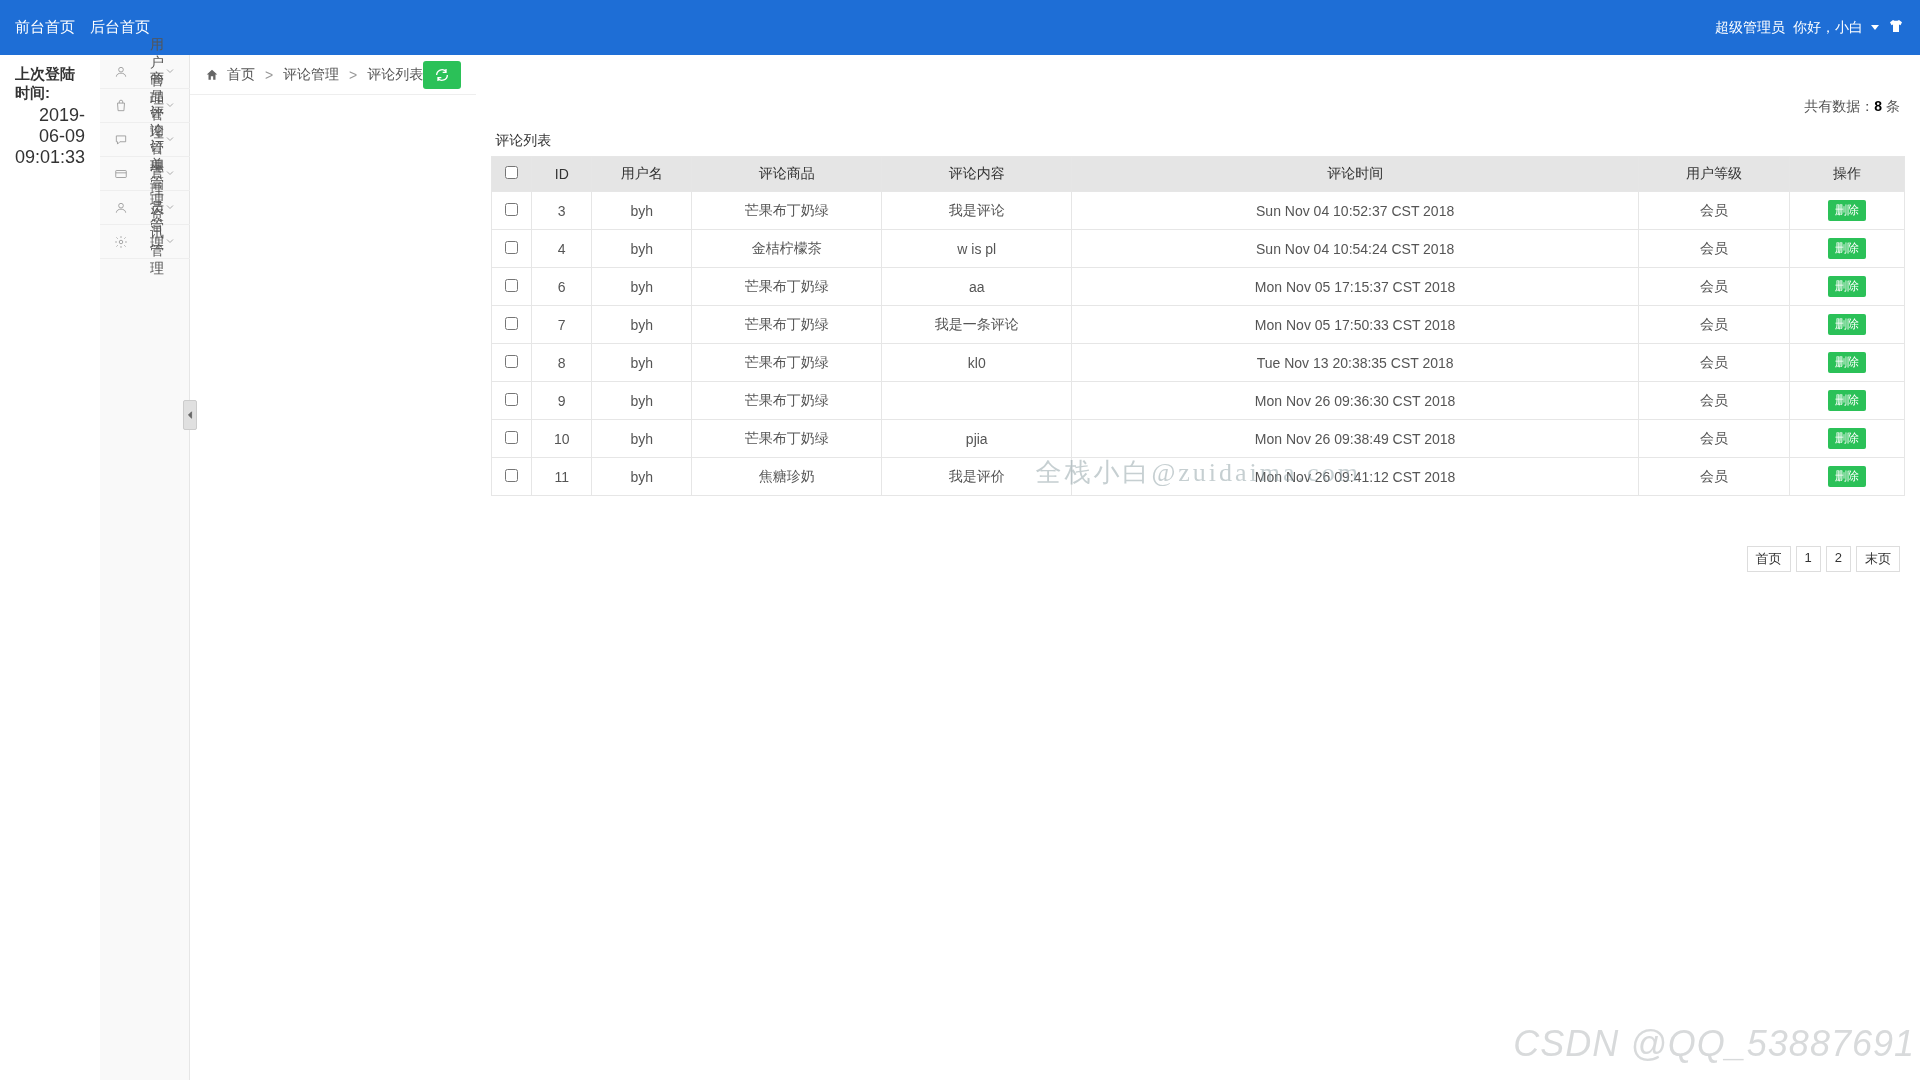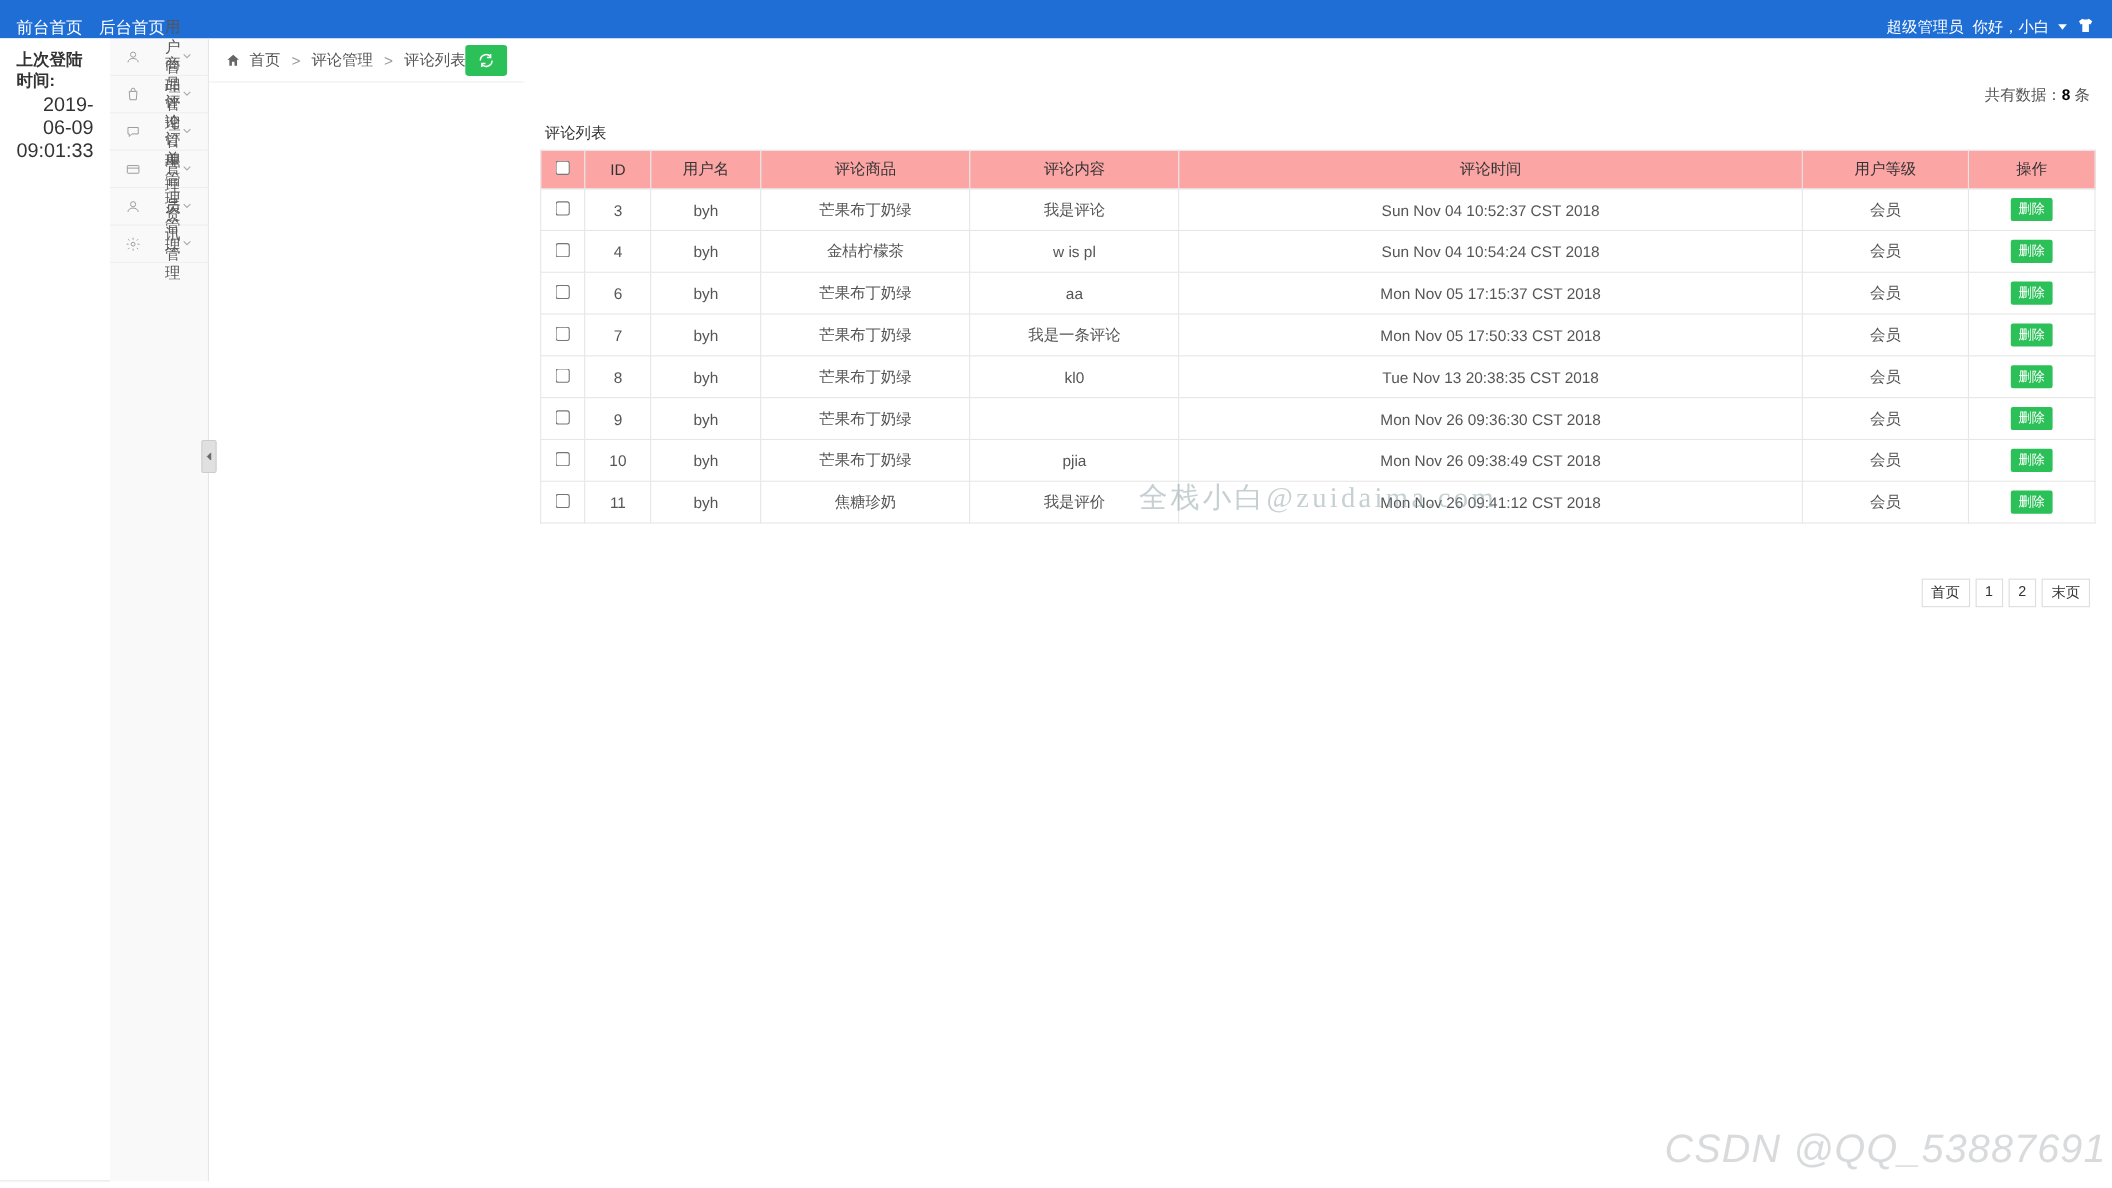--- a/index.html
+++ b/index.html
@@ -1,18 +1,18 @@
 <!DOCTYPE html>
 <html><head>
   <meta charset="utf-8">
   <style>
     * { box-sizing: border-box; margin: 0; padding: 0; }
     body { font-family: "Microsoft YaHei", Arial, sans-serif; font-size: 14px; color: #333; background: #fff; width: 1920px; height: 1080px; overflow: hidden; position: relative; }
     
-    .topbar { height: 35px; background: #1e6ed6; color: #fff; display: flex; align-items: flex-end; justify-content: space-between; padding: 0 15px; }
+    .topbar { height: 55px; background: #1e6ed6; color: #fff; display: flex; align-items: center; justify-content: space-between; padding: 0 15px; }
     .topbar-left { display: flex; gap: 15px; }
     .topbar-left a { color: #fff; text-decoration: none; font-size: 15px; }
     .topbar-right { display: flex; align-items: center; gap: 8px; font-size: 14px; }
     .chevron-icon { display: inline-block; width: 0; height: 0; border-left: 4px solid transparent; border-right: 4px solid transparent; border-top: 5px solid #fff; vertical-align: middle; margin-left: 4px; }
     .tshirt-icon svg { width: 18px; height: 18px; fill: #fff; }
     
     .layout { display: flex; height: calc(100% - 41px); }
     
     .sidebar { width: 190px; background: #f9f9f9; border-right: 1px solid #e6e6e6; display: flex; }
     .login-time { padding: 10px 15px; border-bottom: 1px solid #e6e6e6; background: #fff; }
@@ -38,21 +38,21 @@
     .refresh-btn svg { width: 16px; height: 16px; stroke: #fff; fill: none; stroke-width: 2; }
     
     .content { padding: 8px 15px; flex: 1; position: relative; }
     .data-count { text-align: right; font-size: 14px; color: #555; padding: 35px 5px 10px; }
     .data-count b { color: #000; }
     
     .panel-title { font-size: 14px; color: #333; padding: 6px 4px; }
     
     table.data-table { width: 100%; border-collapse: collapse; }
     table.data-table th, table.data-table td { border: 1px solid #e6e6e6; padding: 8px 10px; text-align: center; font-size: 14px; color: #555; font-weight: normal; }
-    table.data-table th { background: #fca5a5; color: #333; height: 35px; }
+    table.data-table th { background: #e5e5e5; color: #333; height: 35px; }
     table.data-table td { height: 35px; }
     .col-check { width: 40px; }
     .col-id { width: 60px; }
     .col-user { width: 100px; }
     .col-product { width: 190px; }
     .col-content { width: 190px; }
     .col-level { width: 151px; }
     .col-action { width: 115px; }
     .del-btn { display: inline-block; background: #2bc158; color: #fff; font-size: 12px; padding: 2px 7px; border-radius: 2px; cursor: pointer; text-align: right; }
     

